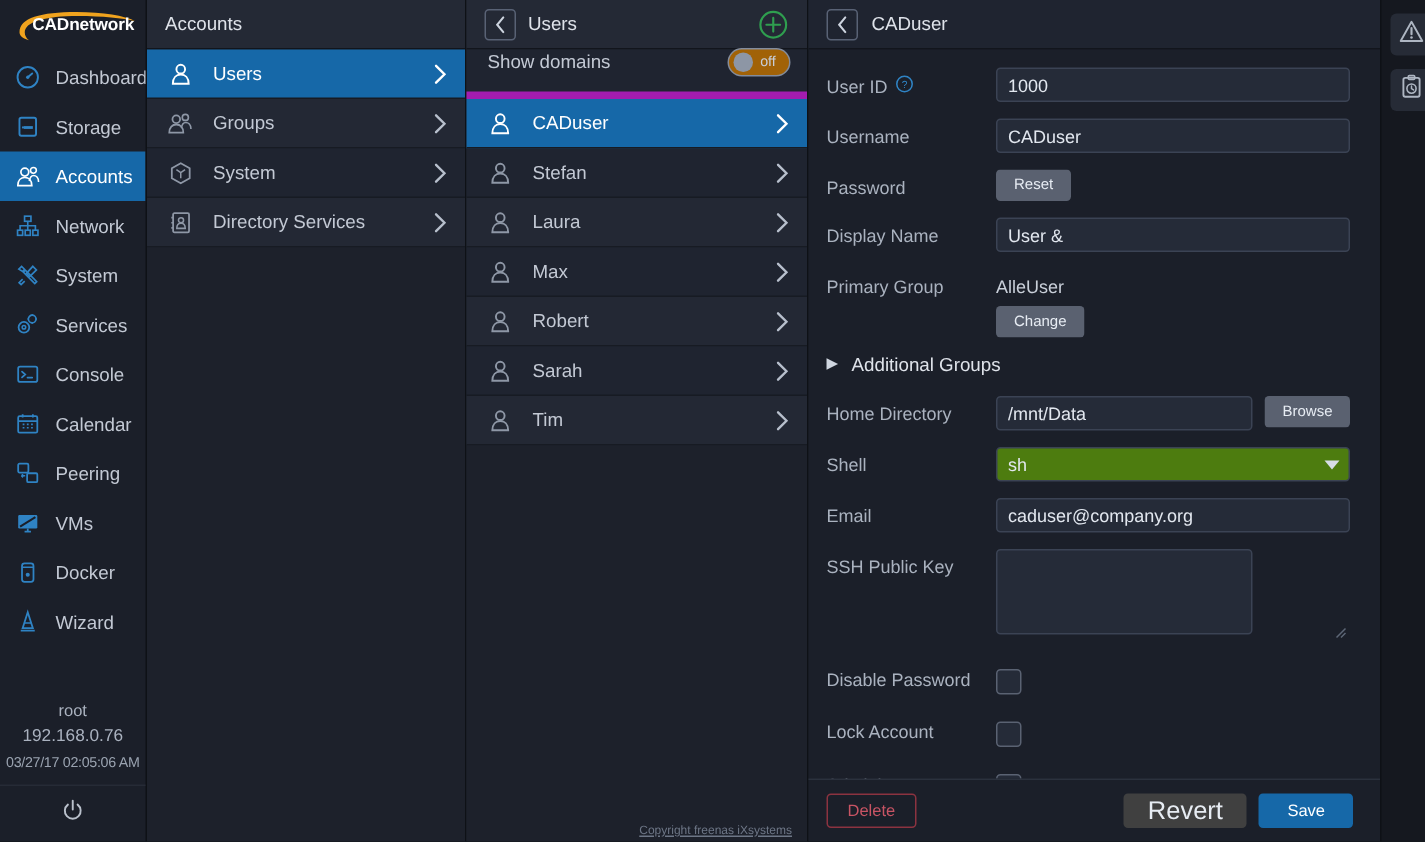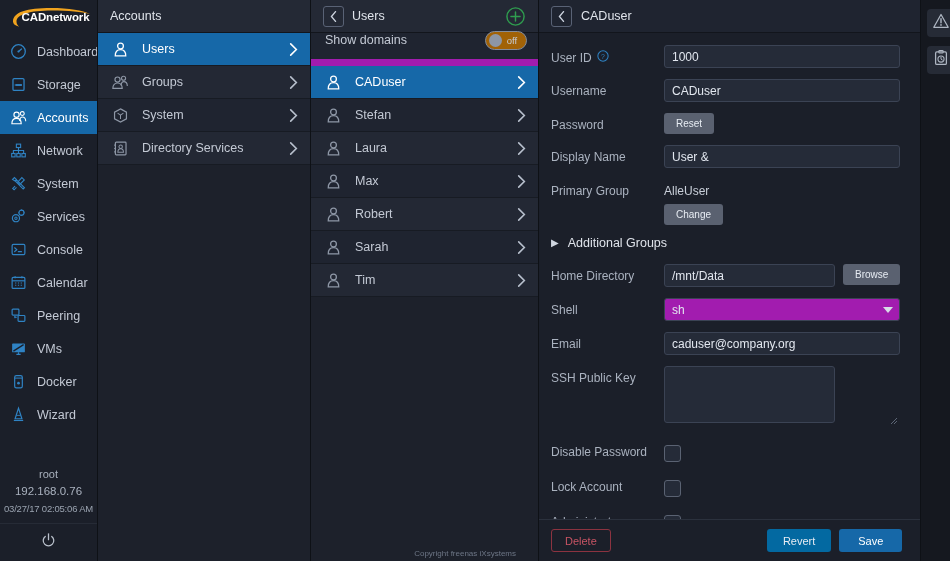--- a/index.html
+++ b/index.html
@@ -88,21 +88,21 @@
     width: 20px; height: 20px; border: 1px solid #5d6personally; border-radius: 3px;
   }
   .back-btn {
     width: 21px; height: 21px; border: 1px solid #596275; border-radius: 3px;
     display: flex; align-items: center; justify-content: center;
     cursor: pointer; color: #cdd4df; flex: 0 0 21px;
   }
   .add-btn { margin-left: auto; cursor: pointer; display: flex; align-items: center; }
   .toggle-row {
     height: 33px; flex: 0 0 33px; display: flex; align-items: center;
-    padding: 0 11px 12px 14px; background: #1f2430; border-bottom: 7px solid #a21caf;
+    padding: 0 11px 12px 14px; background: #1f2430; border-bottom: 5px solid #a21caf;
   }
   .toggle-row .tg-label { font-size: 12.5px; color: #c3c9d4; flex: 1 1 auto; }
   .switch {
     width: 42px; height: 19px; border-radius: 10px;
     background: #2b3040; border: 1px solid #7b8characters;
   }
   .switch {
     width: 42px; height: 19px; border-radius: 10px;
     background: #a16207; border: 1px solid #838c9c;
     display: flex; align-items: center; padding: 0 3px; cursor: pointer;
@@ -111,22 +111,22 @@
   .switch .knob {
     width: 13px; height: 13px; border-radius: 50%;
     background: #8d96a5; flex: 0 0 13px;
   }
   .switch .sw-text {
     flex: 1 1 auto; text-align: center; font-size: 9.5px; color: #c7ced9;
     padding-right: 1px;
   }
   .col-users .filler { flex: 1 1 auto; background: #1d212b; position: relative; }
   .copyright {
-    position: absolute; bottom: 3px; right: 22px;
-    font-size: 8px; color: #6d7686;
+    position: absolute; bottom: 3px; right: 10px;
+    font-size: 8px; color: #6d7686; text-decoration: underline;
   }
 
   
   .col-detail { flex: 1 1 auto; background: #1b1f29; display: flex; flex-direction: column; }
   .detail-head {
     height: 33px; flex: 0 0 33px; display: flex; align-items: center;
     padding: 0 12px; gap: 9px; background: #1f2430; border-bottom: 1px solid #12151c;
   }
   .detail-head-title { font-size: 12.5px; color: #dfe3ea; }
   .detail-body { flex: 1 1 auto; padding: 12px 20px 0 12px; overflow: hidden; }
@@ -167,21 +167,21 @@
   .group-block { padding-top: 2px; }
   .accordion {
     display: flex; align-items: center; gap: 9px;
     margin: 2px 0 14px 0; cursor: pointer;
   }
   .accordion .tri { color: #d0d6e0; font-size: 10px; line-height: 1; }
   .accordion .acc-label { font-size: 12.5px; color: #dfe3ea; }
 
   .sel-wrap { flex: 1 1 auto; position: relative; }
   .sel {
-    width: 100%; height: 23px; background: #a21caf;
+    width: 100%; height: 23px; background: #4d7c0f;
     border: 1px solid #3b4354; border-radius: 3px;
     color: #e2e7ef; font-size: 12px; padding: 0 22px 0 7px;
     -webkit-appearance: none; appearance: none; cursor: pointer;
     font-family: "Liberation Sans", sans-serif;
   }
   .sel-arrow {
     position: absolute; right: 7px; top: 9px; pointer-events: none;
     width: 0; height: 0; border-left: 5px solid transparent;
     border-right: 5px solid transparent; border-top: 6px solid #d7dde6;
   }
@@ -196,21 +196,21 @@
     flex: 0 0 42px; height: 42px; border-top: 1px solid #2b313d;
     display: flex; align-items: center; padding: 0 18px 0 12px; gap: 8px;
   }
   .btn-delete {
     background: transparent; border: 1px solid #8c3340; color: #c85464;
     height: 23px; font-size: 11px; padding: 1px 13px; border-radius: 3px;
     cursor: pointer; font-family: "Liberation Sans", sans-serif;
   }
   .foot-spacer { flex: 1 1 auto; }
   .btn-revert {
-    background: #0369a1; color: #e7ecf3; height: 23px; font-size: 11px;
+    background: #404040; color: #e7ecf3; height: 23px; font-size: 17px;
     padding: 0 16px; border-radius: 3px; border: none; cursor: pointer;
     font-family: "Liberation Sans", sans-serif;
   }
   .btn-save {
     background: #1668a8; color: #ffffff; height: 23px; font-size: 11px;
     padding: 0 19px; border-radius: 3px; border: none; cursor: pointer;
     font-family: "Liberation Sans", sans-serif;
   }
 
   

